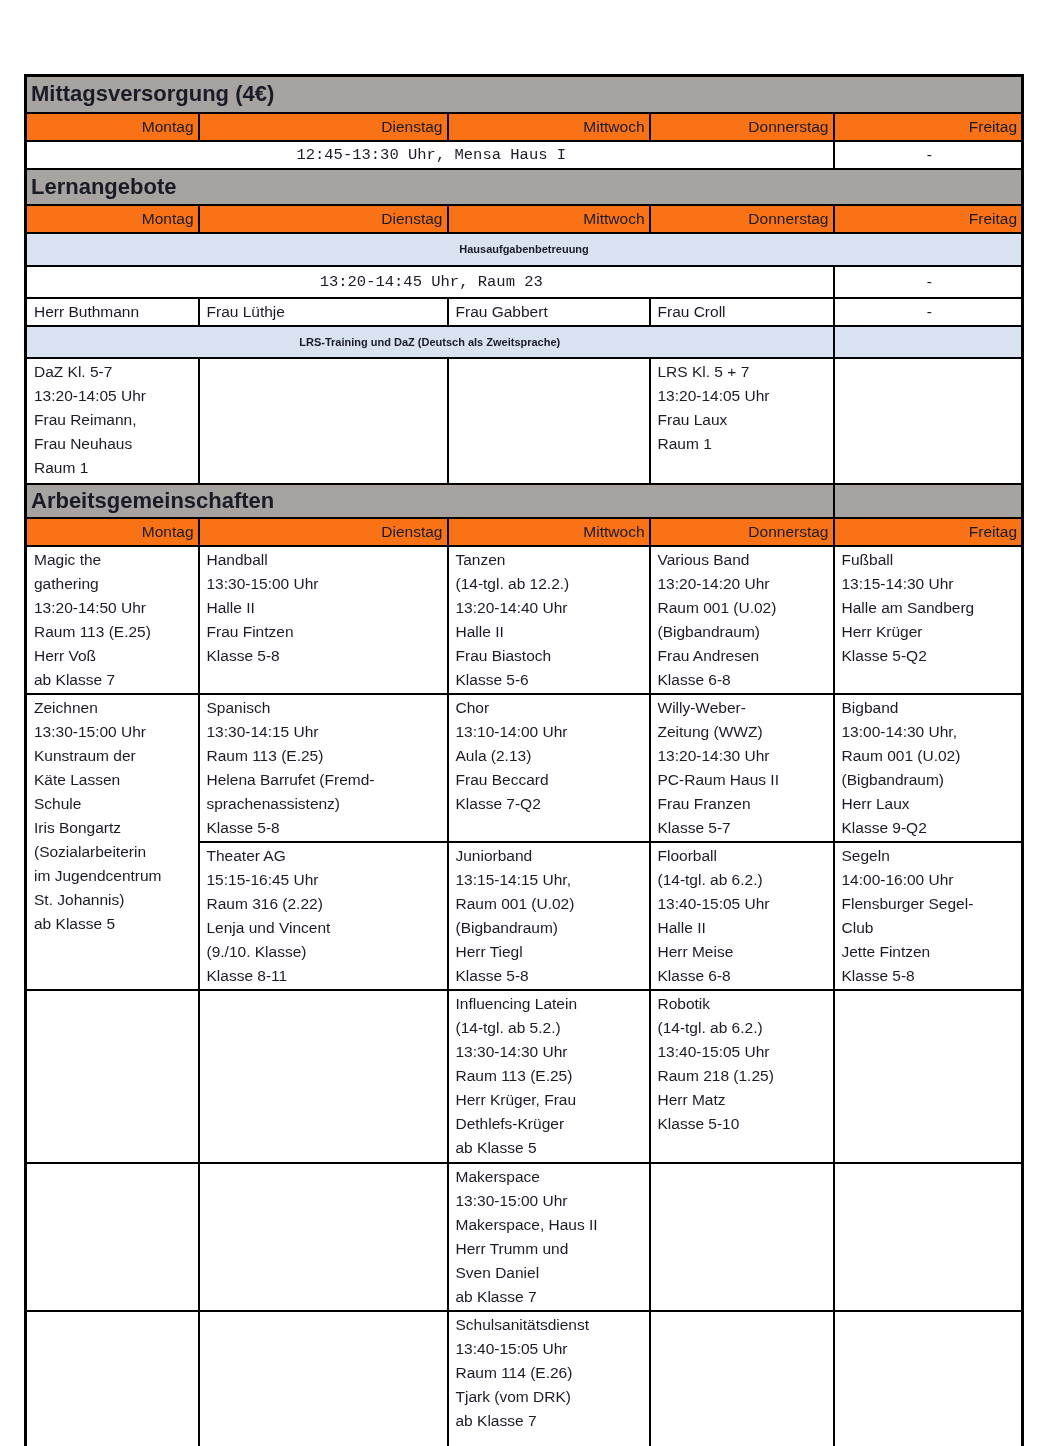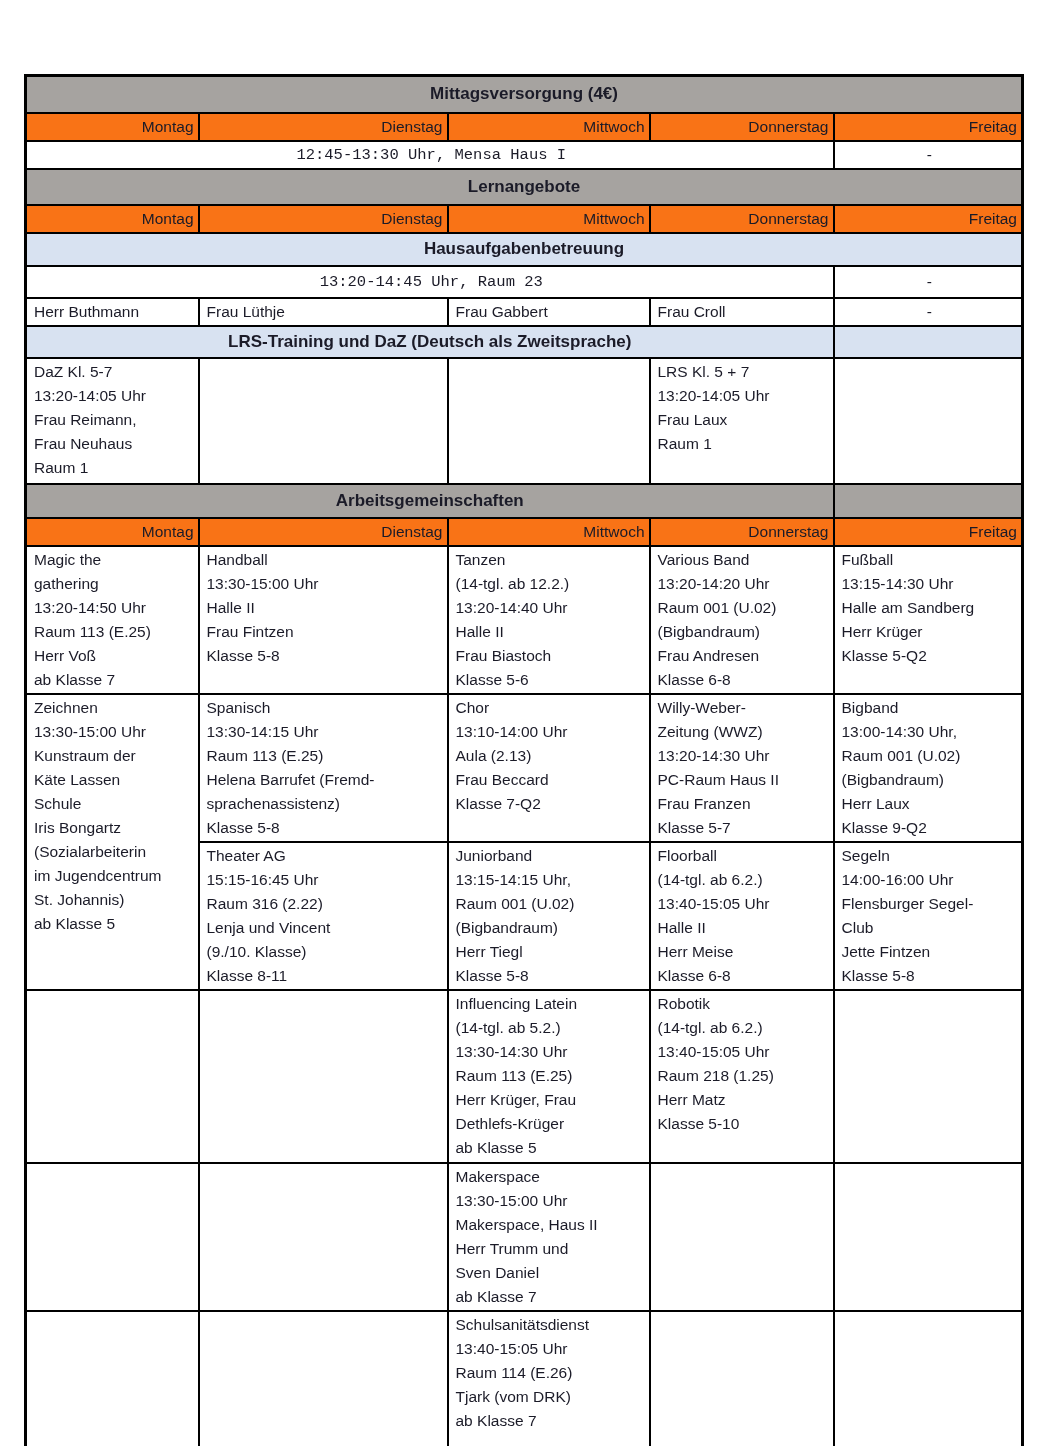--- a/index.html
+++ b/index.html
@@ -23,30 +23,29 @@
     font-size:15.5px;
     line-height:24px;
     vertical-align:top;
     padding:1px 4px 1px 7px;
     white-space:pre-line;
     overflow:hidden;
   }
   td.band{
     background:#a6a3a0;
     font-weight:bold;
-    font-size:17px;
-    text-align:center;
+    font-size:22px;
     vertical-align:middle;
     padding:2px 4px;
     white-space:normal;
   }
   td.band-blue{
     background:#d8e2f1;
     font-weight:bold;
-    font-size:17px;
+    font-size:11px;
     text-align:center;
     vertical-align:middle;
     padding:2px 4px;
     white-space:normal;
   }
   td.dayhdr{
     background:#f97316;
     text-align:right;
     vertical-align:middle;
     padding:1px 4px;

